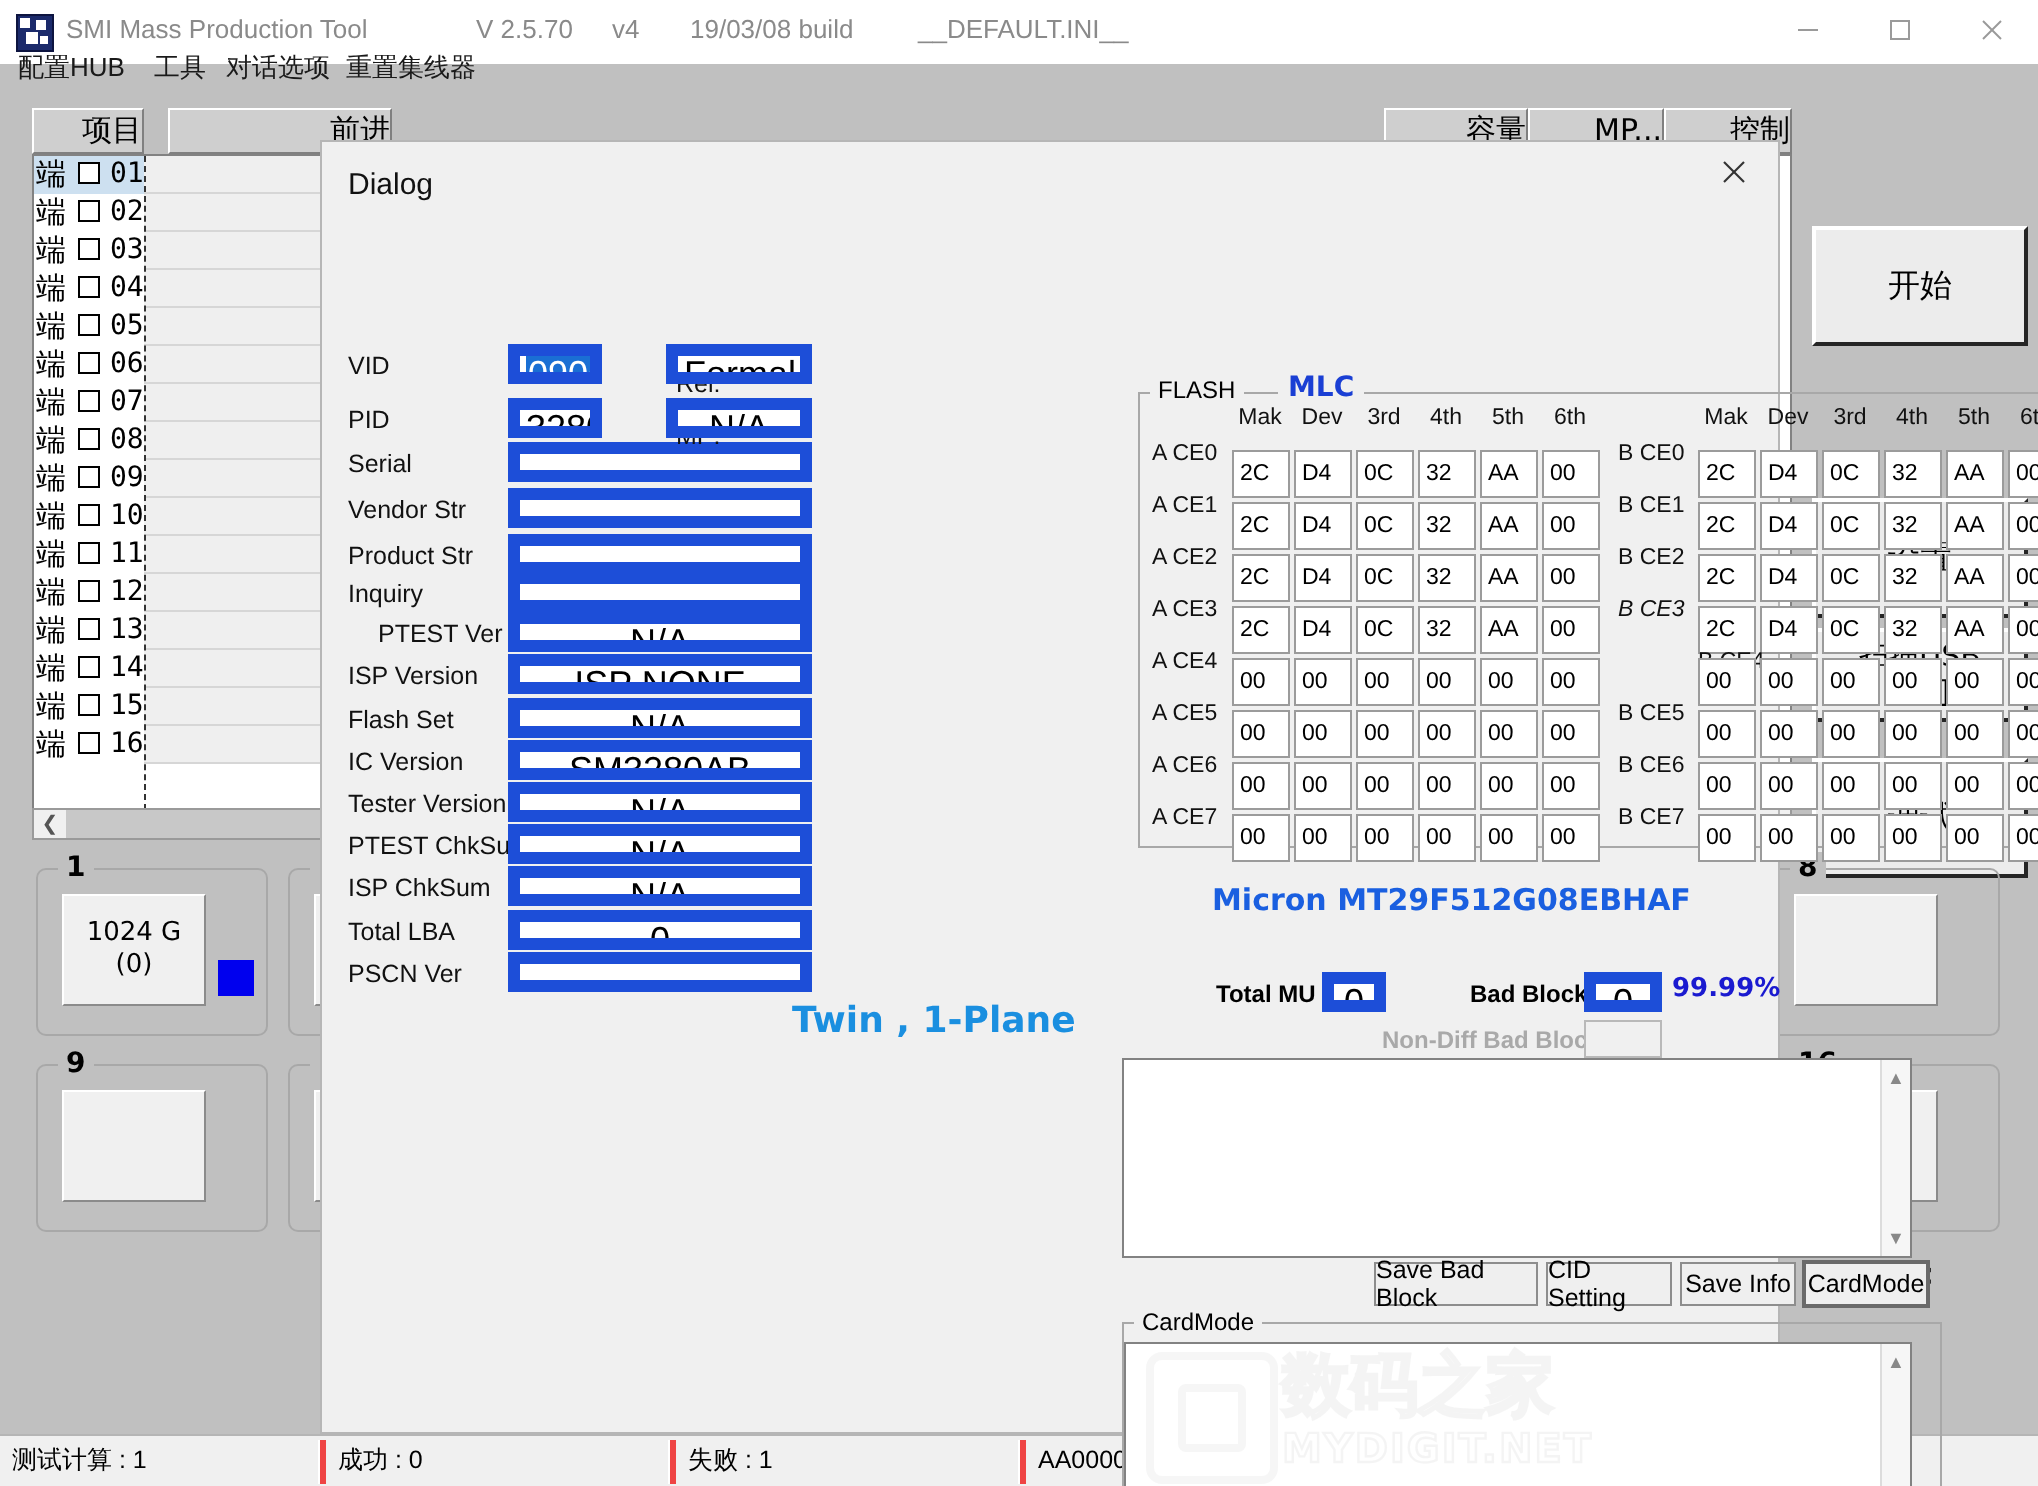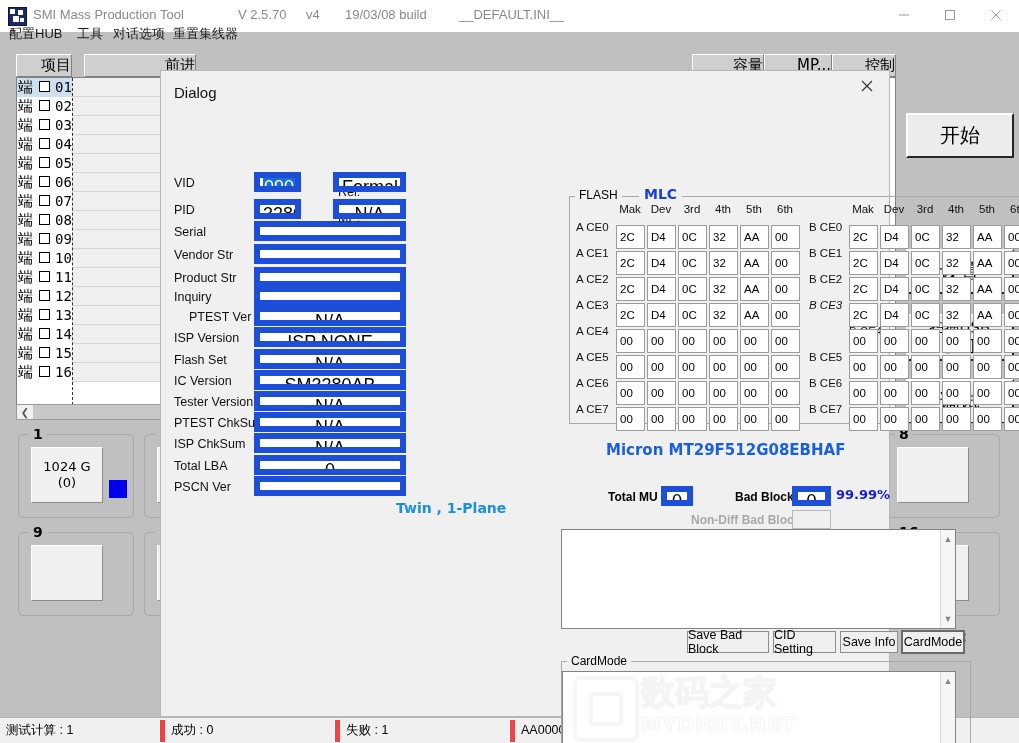--- a/index.html
+++ b/index.html
@@ -64,25 +64,25 @@
   .pchk{position:absolute;left:22px;top:3px;width:11px;height:11px;border:1px solid #000;background:#fff;box-sizing:border-box;}
   .pnum{position:absolute;left:38px;top:1px;font-size:14px;font-family:"DejaVu Sans Mono",monospace;line-height:17px;}
   .dashline{position:absolute;left:55px;top:0;width:0;height:337px;border-left:1px dashed #333;}
   .hscroll{position:absolute;left:16px;top:404px;width:880px;height:16px;
     background:#f0f0f0;border:1px solid #9a9a9a;box-sizing:border-box;}
   .hscroll .arrow{position:absolute;left:0;top:0;width:16px;height:14px;
     display:flex;align-items:center;justify-content:center;color:#555;font-size:10px;}
   .hscroll .thumb{position:absolute;left:16px;top:0;width:846px;height:14px;background:#c8c8c8;}
 
   
-  .actbtn{position:absolute;left:906px;width:108px;height:45px;
+  .actbtn{position:absolute;left:906px;width:108px;height:60px;
     background:#ececec;border:2px outset #e8e8e8;
     border-top-color:#ffffff;border-left-color:#ffffff;
     border-right-color:#7a7a7a;border-bottom-color:#7a7a7a;
-    box-sizing:border-box;font-size:20px;font-family:"DejaVu Sans",sans-serif;
+    box-sizing:border-box;font-size:16px;font-family:"DejaVu Sans",sans-serif;
     color:#000;display:flex;align-items:center;justify-content:center;
     text-align:center;line-height:1.15;cursor:default;white-space:pre-line;}
   .ab0{top:113px;}
   .ab1{top:184px;}
   .ab2{top:249px;}
   .ab3{top:314px;height:47px;font-size:15px;}
   .ab4{top:379px;}
 
   
   .slot{position:absolute;width:116px;height:84px;
@@ -95,21 +95,21 @@
     box-sizing:border-box;display:flex;flex-direction:column;
     align-items:center;justify-content:center;font-size:13px;
     font-family:"DejaVu Sans",sans-serif;line-height:1.25;}
   .slot-led{position:absolute;left:90px;top:45px;width:18px;height:18px;background:#0000ee;}
   .secs{position:absolute;left:900px;top:628px;font-size:15px;font-weight:bold;
     font-family:"DejaVu Sans",sans-serif;}
 
   
   .statusbar{position:absolute;left:0;top:717px;width:1019px;height:26px;
     background:#f0f0f0;border-top:1px solid #b5b5b5;box-sizing:border-box;}
-  .sb-cell{position:absolute;top:2px;height:22px;border-left:5px solid #ef4444;
+  .sb-cell{position:absolute;top:2px;height:22px;border-left:3px solid #ef4444;
     border-right:1px solid #ffffff;box-sizing:border-box;
     font-size:12.5px;line-height:20px;padding-left:6px;color:#000;}
   .sbc0{left:0;width:160px;border-left:none;}
   .sbc1{left:160px;width:175px;}
   .sbc2{left:335px;width:175px;}
   .sbc3{left:510px;width:210px;}
   .sbc4{left:720px;width:299px;border-right:none;}
 
   
   .dialog{position:absolute;left:160px;top:70px;width:730px;height:647px;
@@ -133,21 +133,21 @@
   .grp-flash-mlc{position:absolute;left:478px;top:115px;background:#f0f0f0;padding:0 5px;
     font-size:14px;font-weight:bold;color:#1a3fd4;font-family:"DejaVu Sans",sans-serif;}
   .ce-head{position:absolute;text-align:center;font-size:11.5px;color:#111;width:28px;}
   .ce-rowlbl{position:absolute;font-size:11.5px;color:#111;}
   .ce-cell{position:absolute;width:29px;height:24px;background:#ffffff;
     border:1px solid #9b9b9b;box-sizing:border-box;font-size:11.5px;
     line-height:22px;padding-left:3px;color:#000;}
 
   .partno{position:absolute;left:445px;top:370px;font-size:15px;font-weight:bold;
     color:#1a5fe0;font-family:"DejaVu Sans",sans-serif;}
-  .twin{position:absolute;left:235px;top:429px;font-size:14px;font-weight:bold;
+  .twin{position:absolute;left:235px;top:429px;font-size:18px;font-weight:bold;
     color:#1a8fe0;font-family:"DejaVu Sans",sans-serif;}
 
   .mu-lbl{position:absolute;left:447px;top:419px;font-size:12px;font-weight:bold;}
   .mu-box{position:absolute;left:500px;top:415px;width:32px;height:20px;}
   .bb-lbl{position:absolute;left:574px;top:419px;font-size:12px;font-weight:bold;}
   .bb-box{position:absolute;left:631px;top:415px;width:39px;height:20px;}
   .pct{position:absolute;left:675px;top:416px;font-size:13px;font-weight:bold;
     color:#1a1ad0;font-family:"DejaVu Sans",sans-serif;}
   .nd-lbl{position:absolute;left:530px;top:442px;font-size:12px;font-weight:bold;color:#a9a9a9;}
   .nd-box{position:absolute;left:631px;top:439px;width:39px;height:19px;

